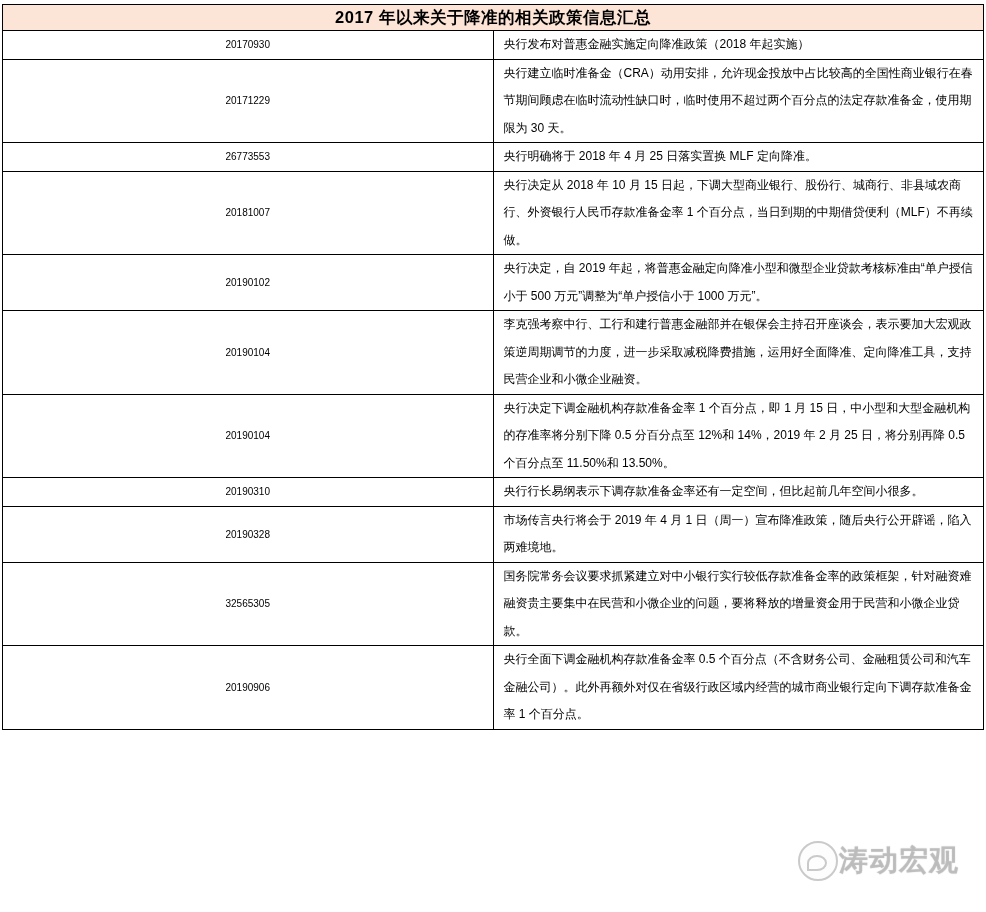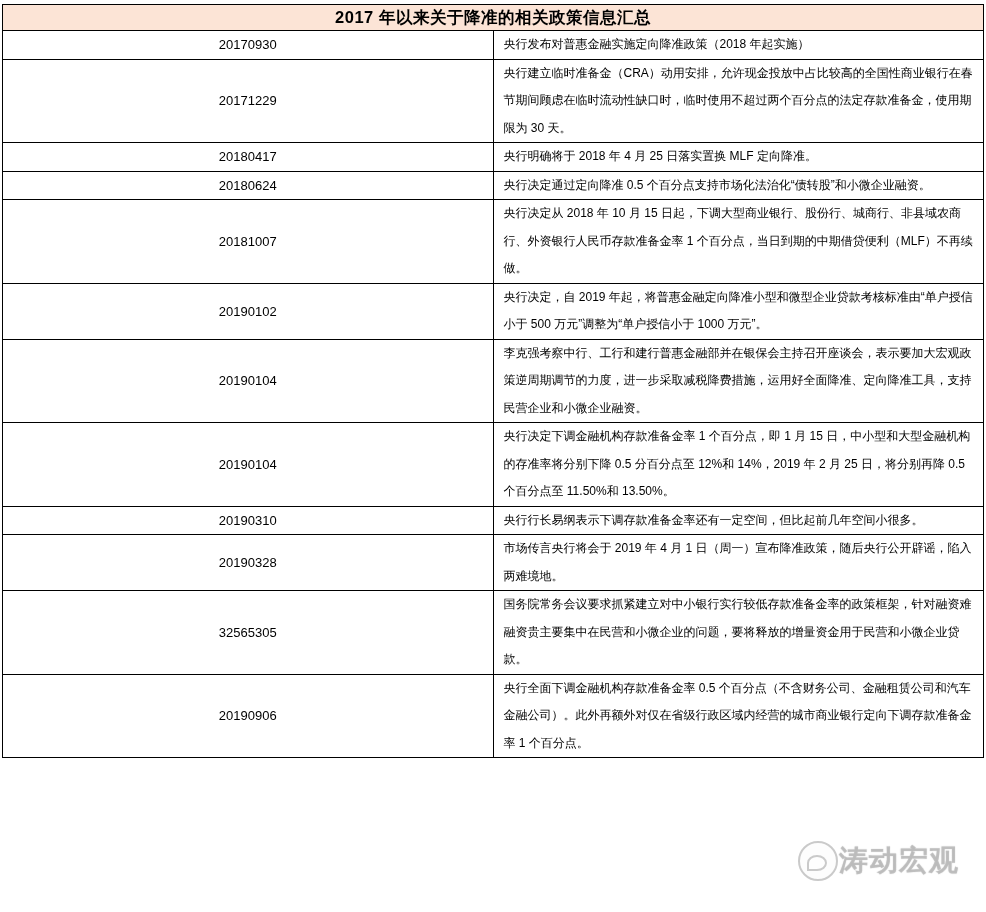--- a/index.html
+++ b/index.html
@@ -32,21 +32,21 @@
     font-size: 16.5px;
     font-weight: 700;
     text-align: center;
     height: 26px;
     padding: 1px 0;
     letter-spacing: 0.5px;
   }
   td.date-cell {
     width: 93px;
     text-align: center;
-    font-size: 13px;
+    font-size: 10px;
     padding: 0 2px;
     white-space: nowrap;
   }
   td.desc-cell {
     font-size: 12px;
     line-height: 27.5px;
     padding: 0 6px 0 10px;
     text-align: left;
     word-break: break-all;
   }
@@ -103,28 +103,24 @@
     <td class="date-cell">20170930</td>
     <td class="desc-cell">央行发布对普惠金融实施定向降准政策（2018 年起实施）</td>
   </tr>
 
   <tr>
     <td class="date-cell">20171229</td>
     <td class="desc-cell">央行建立临时准备金（CRA）动用安排，允许现金投放中占比较高的全国性商业银行在春节期间顾虑在临时流动性缺口时，临时使用不超过两个百分点的法定存款准备金，使用期限为 30 天。</td>
   </tr>
 
   <tr>
-    <td class="date-cell">20180417</td>
+    <td class="date-cell">26773553</td>
     <td class="desc-cell">央行明确将于 2018 年 4 月 25 日落实置换 MLF 定向降准。</td>
   </tr>
 
-  <tr>
-    <td class="date-cell">20180624</td>
-    <td class="desc-cell">央行决定通过定向降准 0.5 个百分点支持市场化法治化“债转股”和小微企业融资。</td>
-  </tr>
 
   <tr>
     <td class="date-cell">20181007</td>
     <td class="desc-cell">央行决定从 2018 年 10 月 15 日起，下调大型商业银行、股份行、城商行、非县域农商行、外资银行人民币存款准备金率 1 个百分点，当日到期的中期借贷便利（MLF）不再续做。</td>
   </tr>
 
   <tr>
     <td class="date-cell">20190102</td>
     <td class="desc-cell">央行决定，自 2019 年起，将普惠金融定向降准小型和微型企业贷款考核标准由“单户授信小于 500 万元”调整为“单户授信小于 1000 万元”。</td>
   </tr>

